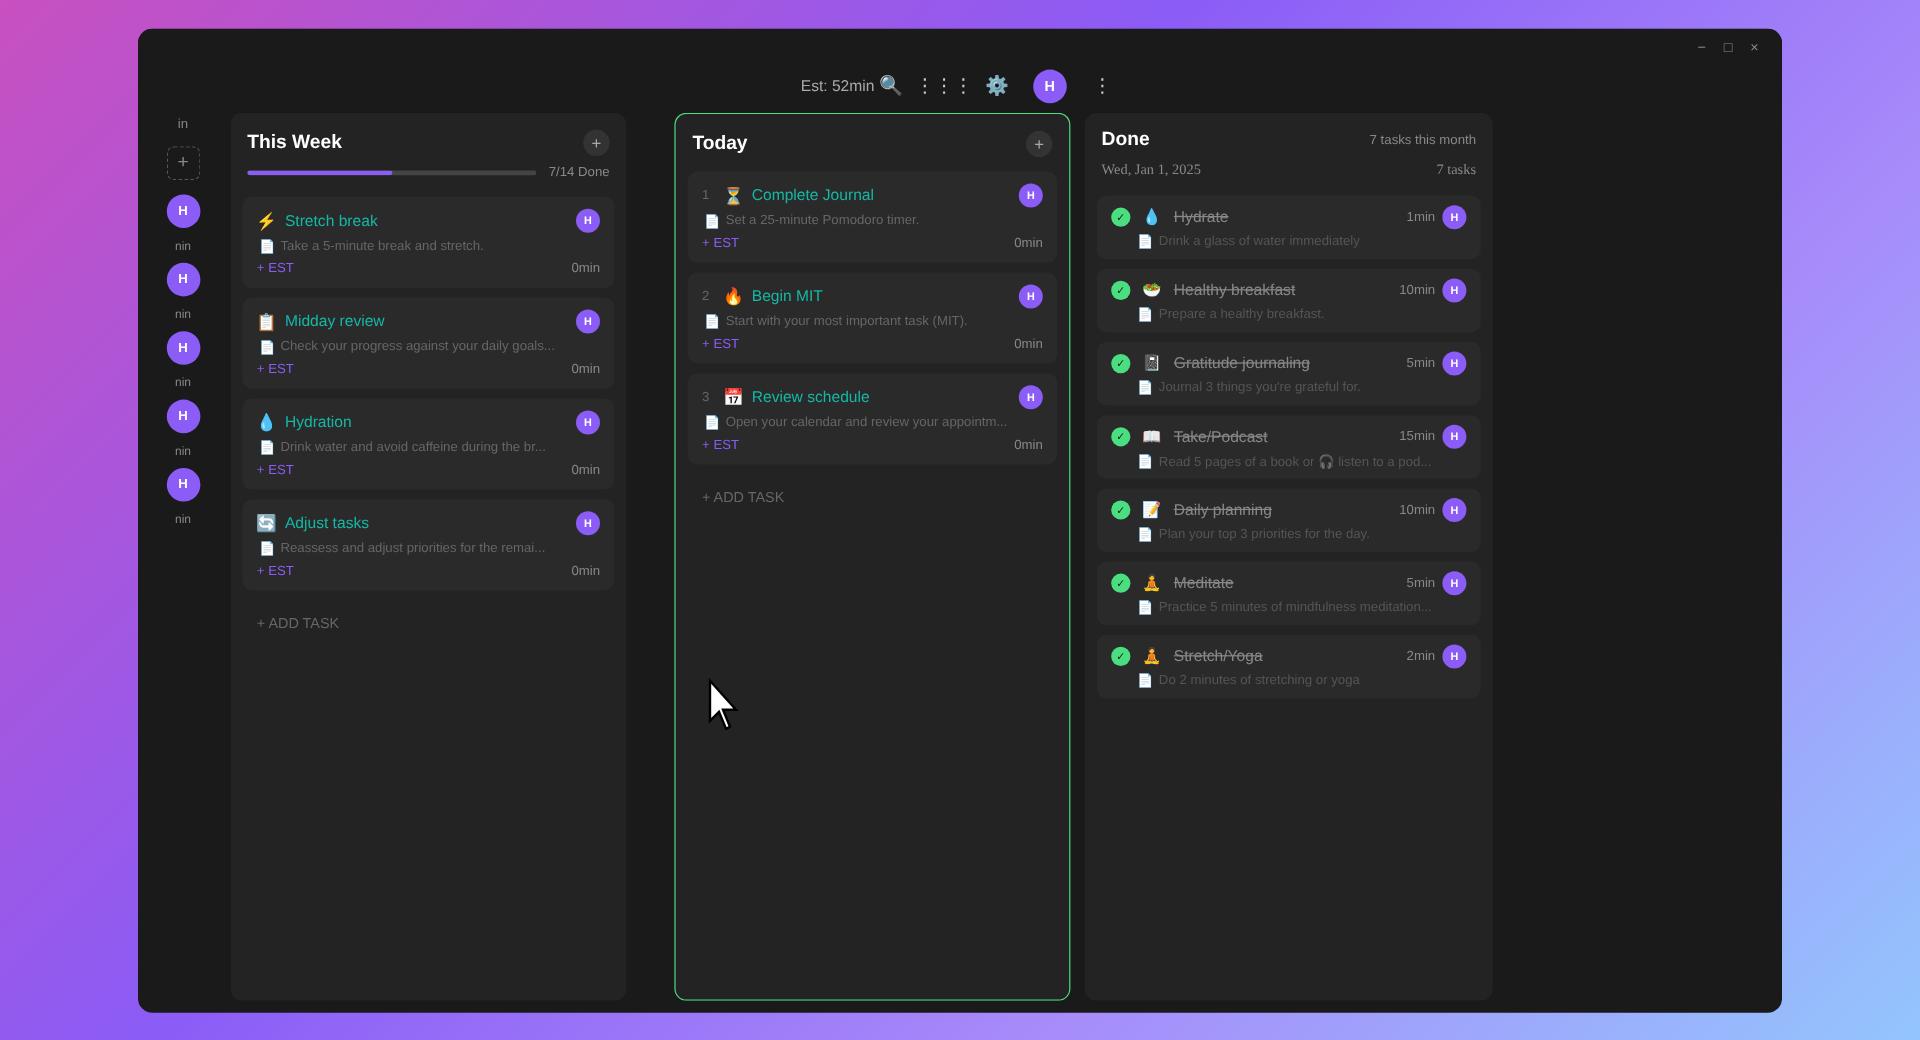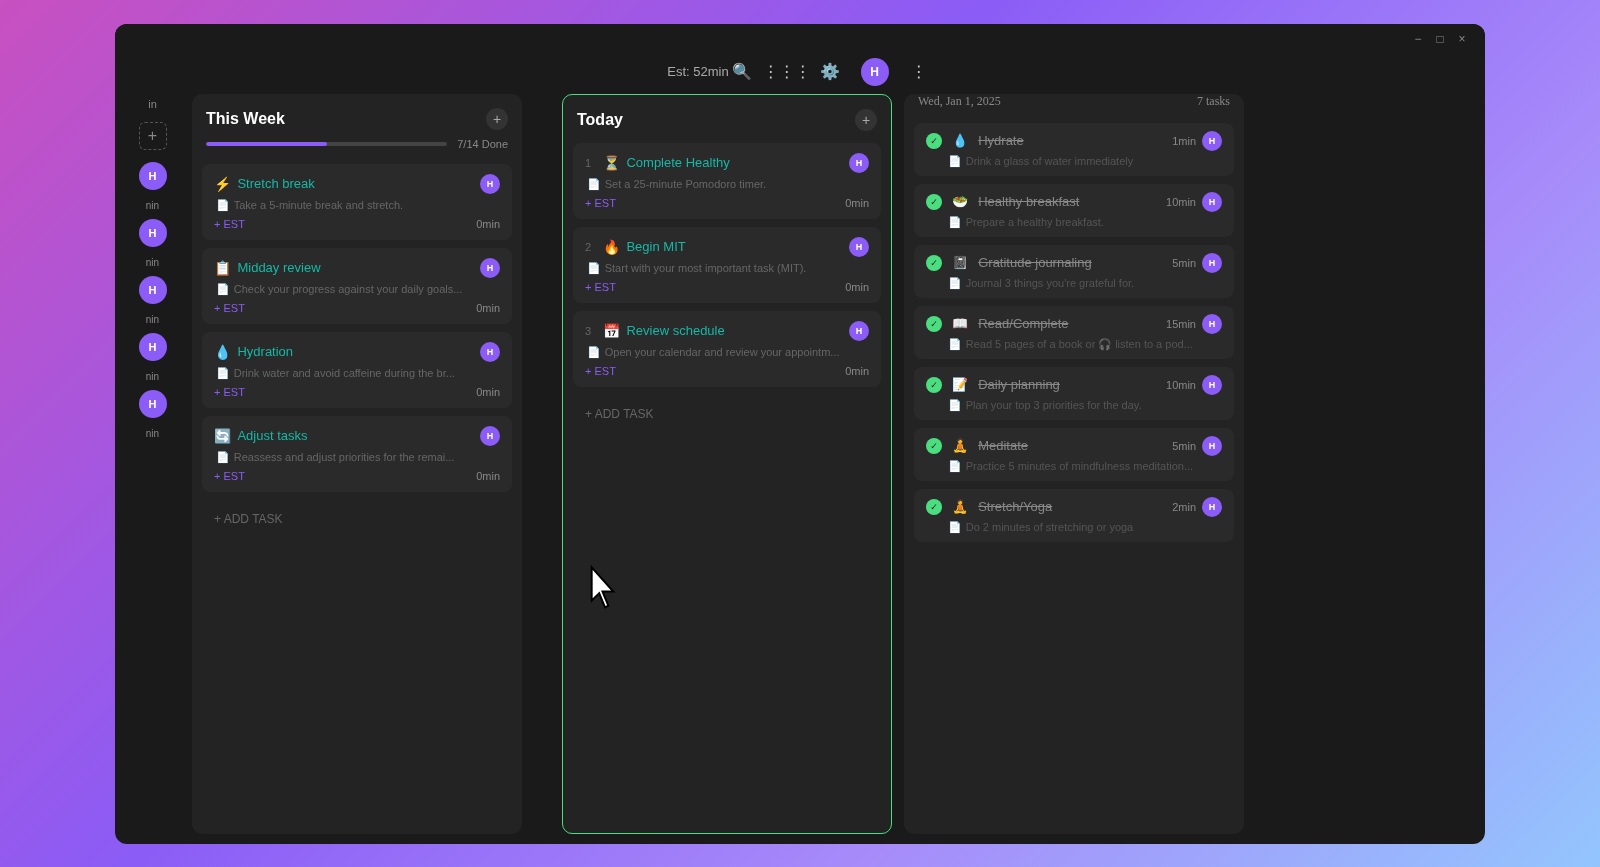--- a/index.html
+++ b/index.html
@@ -496,21 +496,21 @@
           <span class="column-title">Today</span>
           <div class="column-add-btn">+</div>
         </div>
         <div class="column-body">
 
           <div class="task-card">
             <div class="task-header">
               <div class="task-title-row">
                 <span class="task-number">1</span>
                 <span class="task-emoji">⏳</span>
-                <span class="task-title">Complete Healthy</span>
+                <span class="task-title">Complete Journal</span>
               </div>
               <div class="task-avatar">H</div>
             </div>
             <div class="task-desc">
               <span>📄</span>
               <span>Set a 25-minute Pomodoro timer.</span>
             </div>
             <div class="task-footer">
               <span class="task-est">+ EST</span>
               <span class="task-time">0min</span>
@@ -552,20 +552,26 @@
             <div class="task-footer">
               <span class="task-est">+ EST</span>
               <span class="task-time">0min</span>
             </div>
           </div>
           <div class="add-task-btn">+ ADD TASK</div>
         </div>
       </div>
 
       <div class="column column-done">
+        <div class="column-header">
+          <span class="column-title">Done</span>
+          <div class="done-header-meta">
+            <span class="column-meta">7 tasks this month</span>
+          </div>
+        </div>
         <div class="done-date-row">
           <span>Wed, Jan 1, 2025</span>
           <span>7 tasks</span>
         </div>
         <div class="column-body">
 
           <div class="done-task-card">
             <div class="done-task-header">
               <div class="done-task-title-row">
                 <div class="done-check">✓</div>
@@ -611,21 +617,21 @@
               <span>📄</span>
               <span>Journal 3 things you're grateful for.</span>
             </div>
           </div>
 
           <div class="done-task-card">
             <div class="done-task-header">
               <div class="done-task-title-row">
                 <div class="done-check">✓</div>
                 <span style="font-size:13px;margin:0 4px;">📖</span>
-                <span class="done-task-title">Read/Complete</span>
+                <span class="done-task-title">Take/Podcast</span>
               </div>
               <span class="done-time">15min</span>
               <div class="task-avatar">H</div>
             </div>
             <div class="done-task-desc">
               <span>📄</span>
               <span>Read 5 pages of a book or 🎧 listen to a pod...</span>
             </div>
           </div>
 

